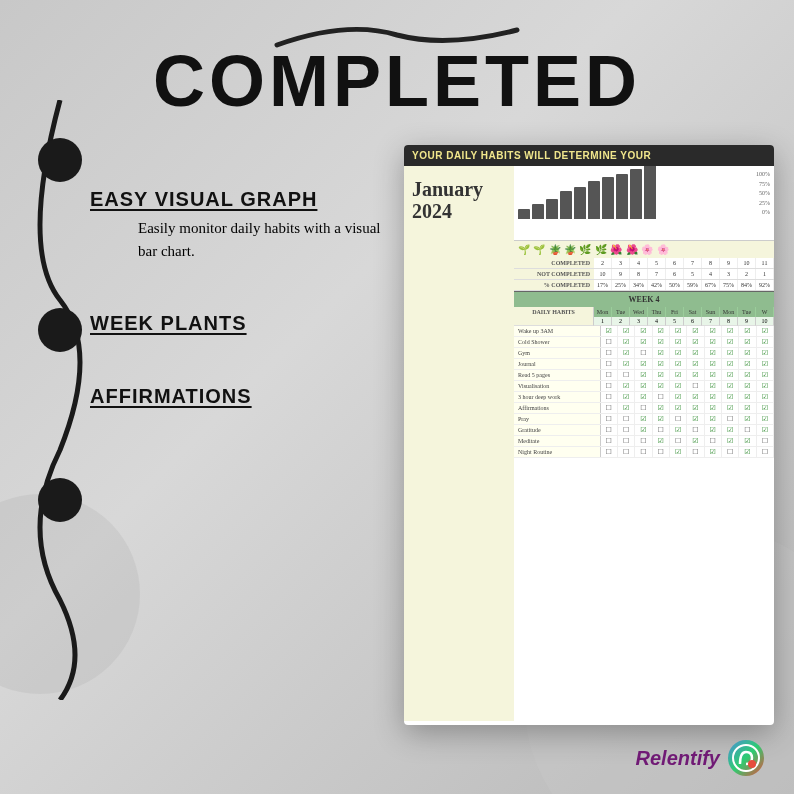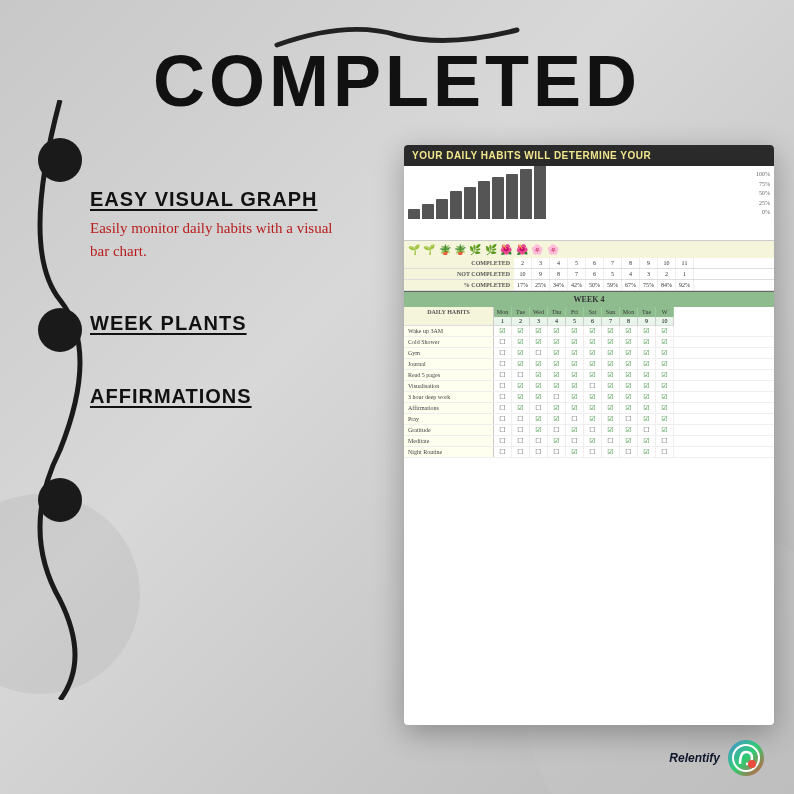--- a/index.html
+++ b/index.html
@@ -52,23 +52,24 @@
       text-decoration: underline;
       text-underline-offset: 3px;
       color: #111;
       letter-spacing: 1px;
       margin-bottom: 6px;
     }
 
     .feature-desc {
       font-family: Georgia, serif;
       font-size: 15px;
-      color: #b91c1c;
+      color: #000000;
       line-height: 1.5;
       max-width: 260px;
+      margin-left: 48px;
     }
 
     
     .spreadsheet-mockup {
       position: absolute;
       right: 20px;
       top: 145px;
       width: 370px;
       height: 580px;
       background: #fff;
@@ -280,23 +281,23 @@
       position: absolute;
       bottom: 18px;
       right: 30px;
       display: flex;
       align-items: center;
       gap: 8px;
     }
 
     .brand-name {
       font-family: Arial, sans-serif;
-      font-size: 12px;
-      font-weight: bold;
-      color: #0f172a;
+      font-size: 20px;
+      font-weight: bold;
+      color: #701a75;
       font-style: italic;
     }
 
     .brand-logo {
       width: 36px;
       height: 36px;
       border-radius: 50%;
       background: linear-gradient(135deg, #4a90d9, #2ecc71, #e74c3c);
       display: flex;
       align-items: center;
@@ -379,20 +380,26 @@
     <div class="feature-title">AFFIRMATIONS</div>
   </div>
 </div>
 
 <div class="spreadsheet-mockup">
 
   <div class="sheet-header-banner">YOUR DAILY HABITS WILL DETERMINE YOUR</div>
 
   <div class="sheet-body">
 
+    <div class="sheet-left">
+      <div class="january-block">
+        <div class="month">January</div>
+        <div class="year">2024</div>
+      </div>
+    </div>
 
     <div style="flex:1; overflow:hidden; position:relative;">
 
       <div style="display:flex; height:75px; background:#fff; border-bottom:1px solid #ccc; position:relative;">
         <div class="chart-labels">
           <div>100%</div>
           <div>75%</div>
           <div>50%</div>
           <div>25%</div>
           <div>0%</div>

